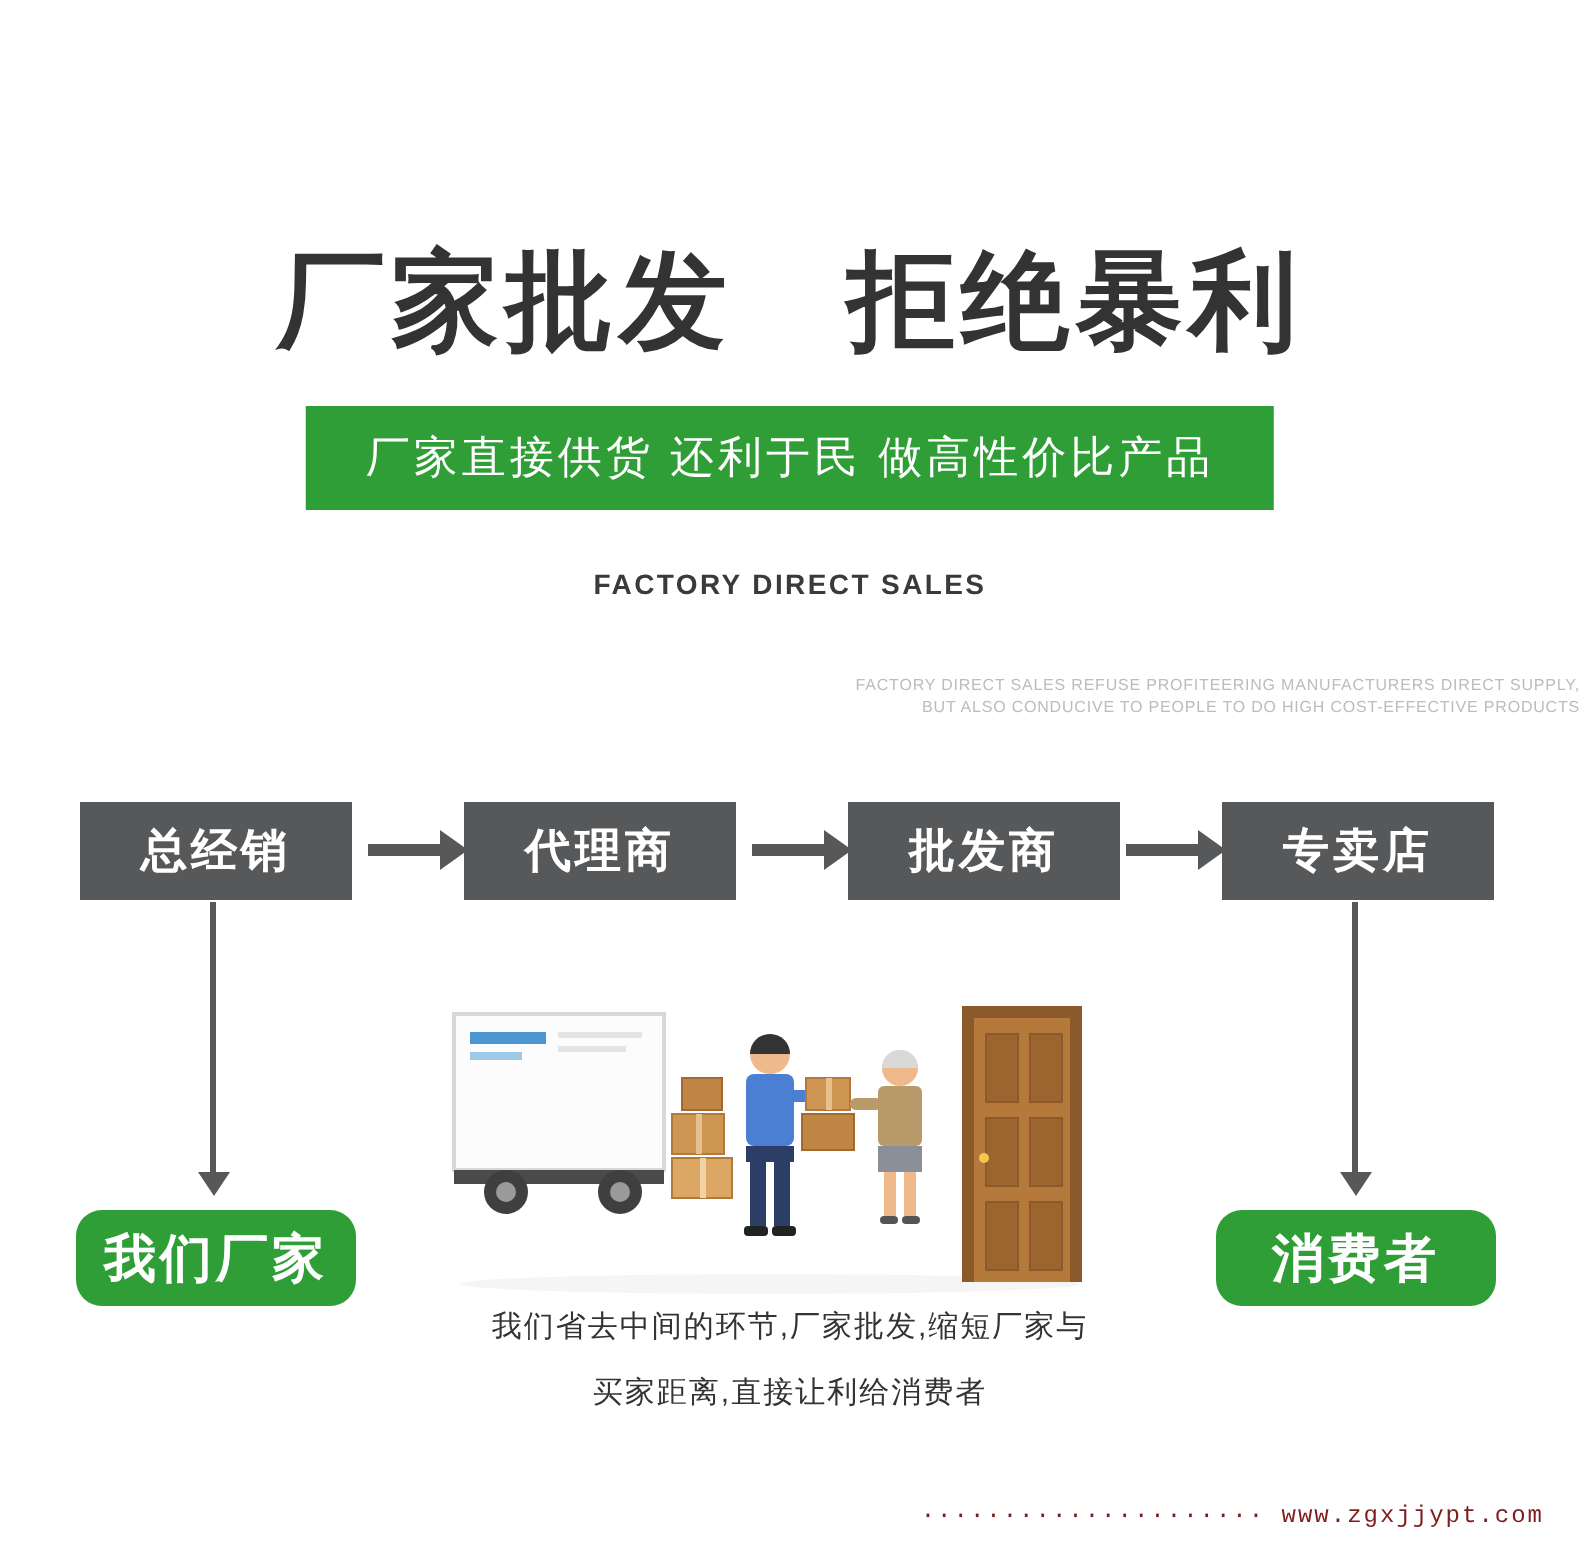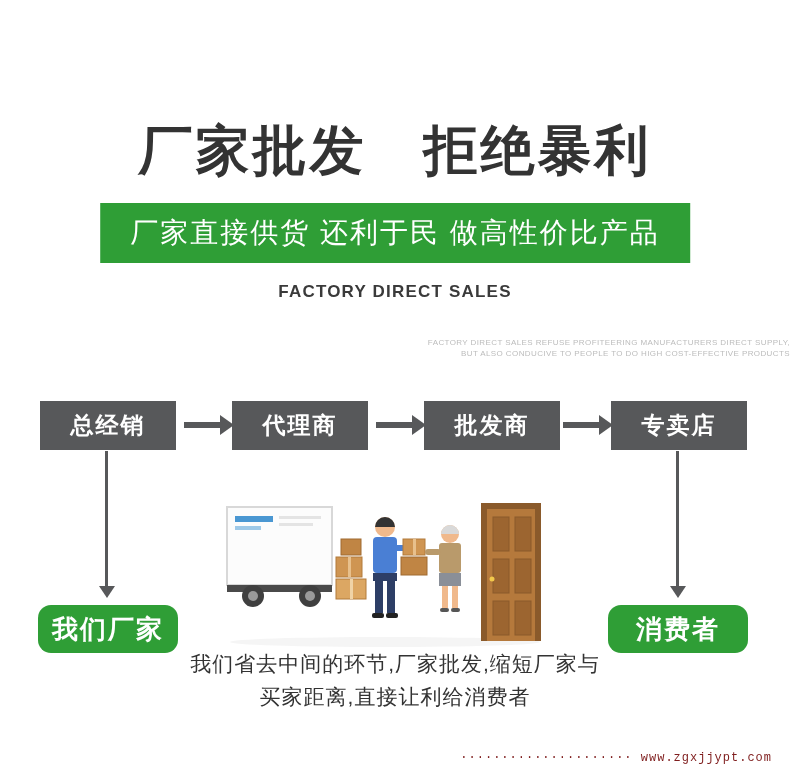--- a/index.html
+++ b/index.html
@@ -32,32 +32,32 @@
     letter-spacing:3px;
     white-space:pre;
   }
   .banner{
     position:absolute;
     top:192px;
     left:50%;
     transform:translateX(-50%);
     background:var(--green);
     color:#ffffff;
-    font-size:28px;
+    font-size:22px;
     letter-spacing:2px;
     padding:11px 30px;
     white-space:nowrap;
   }
   .en-title{
     position:absolute;
     top:272px;
     left:0;
     width:100%;
     text-align:center;
-    font-size:17px;
+    font-size:14px;
     font-weight:700;
     color:#3a3a3a;
     letter-spacing:1.2px;
     line-height:18px;
   }
   .en-desc{
     position:absolute;
     top:326px;
     left:0;
     width:100%;
@@ -147,21 +147,21 @@
     top:488px;
     width:320px;
     height:150px;
   }
   .caption{
     position:absolute;
     top:636px;
     left:0;
     width:100%;
     text-align:center;
-    font-size:21px;
+    font-size:15px;
     color:#333333;
     line-height:33px;
     letter-spacing:1px;
   }
   .watermark{
     position:absolute;
     top:740px;
     right:18px;
     font-size:12px;
     color:#7f1d1d;

